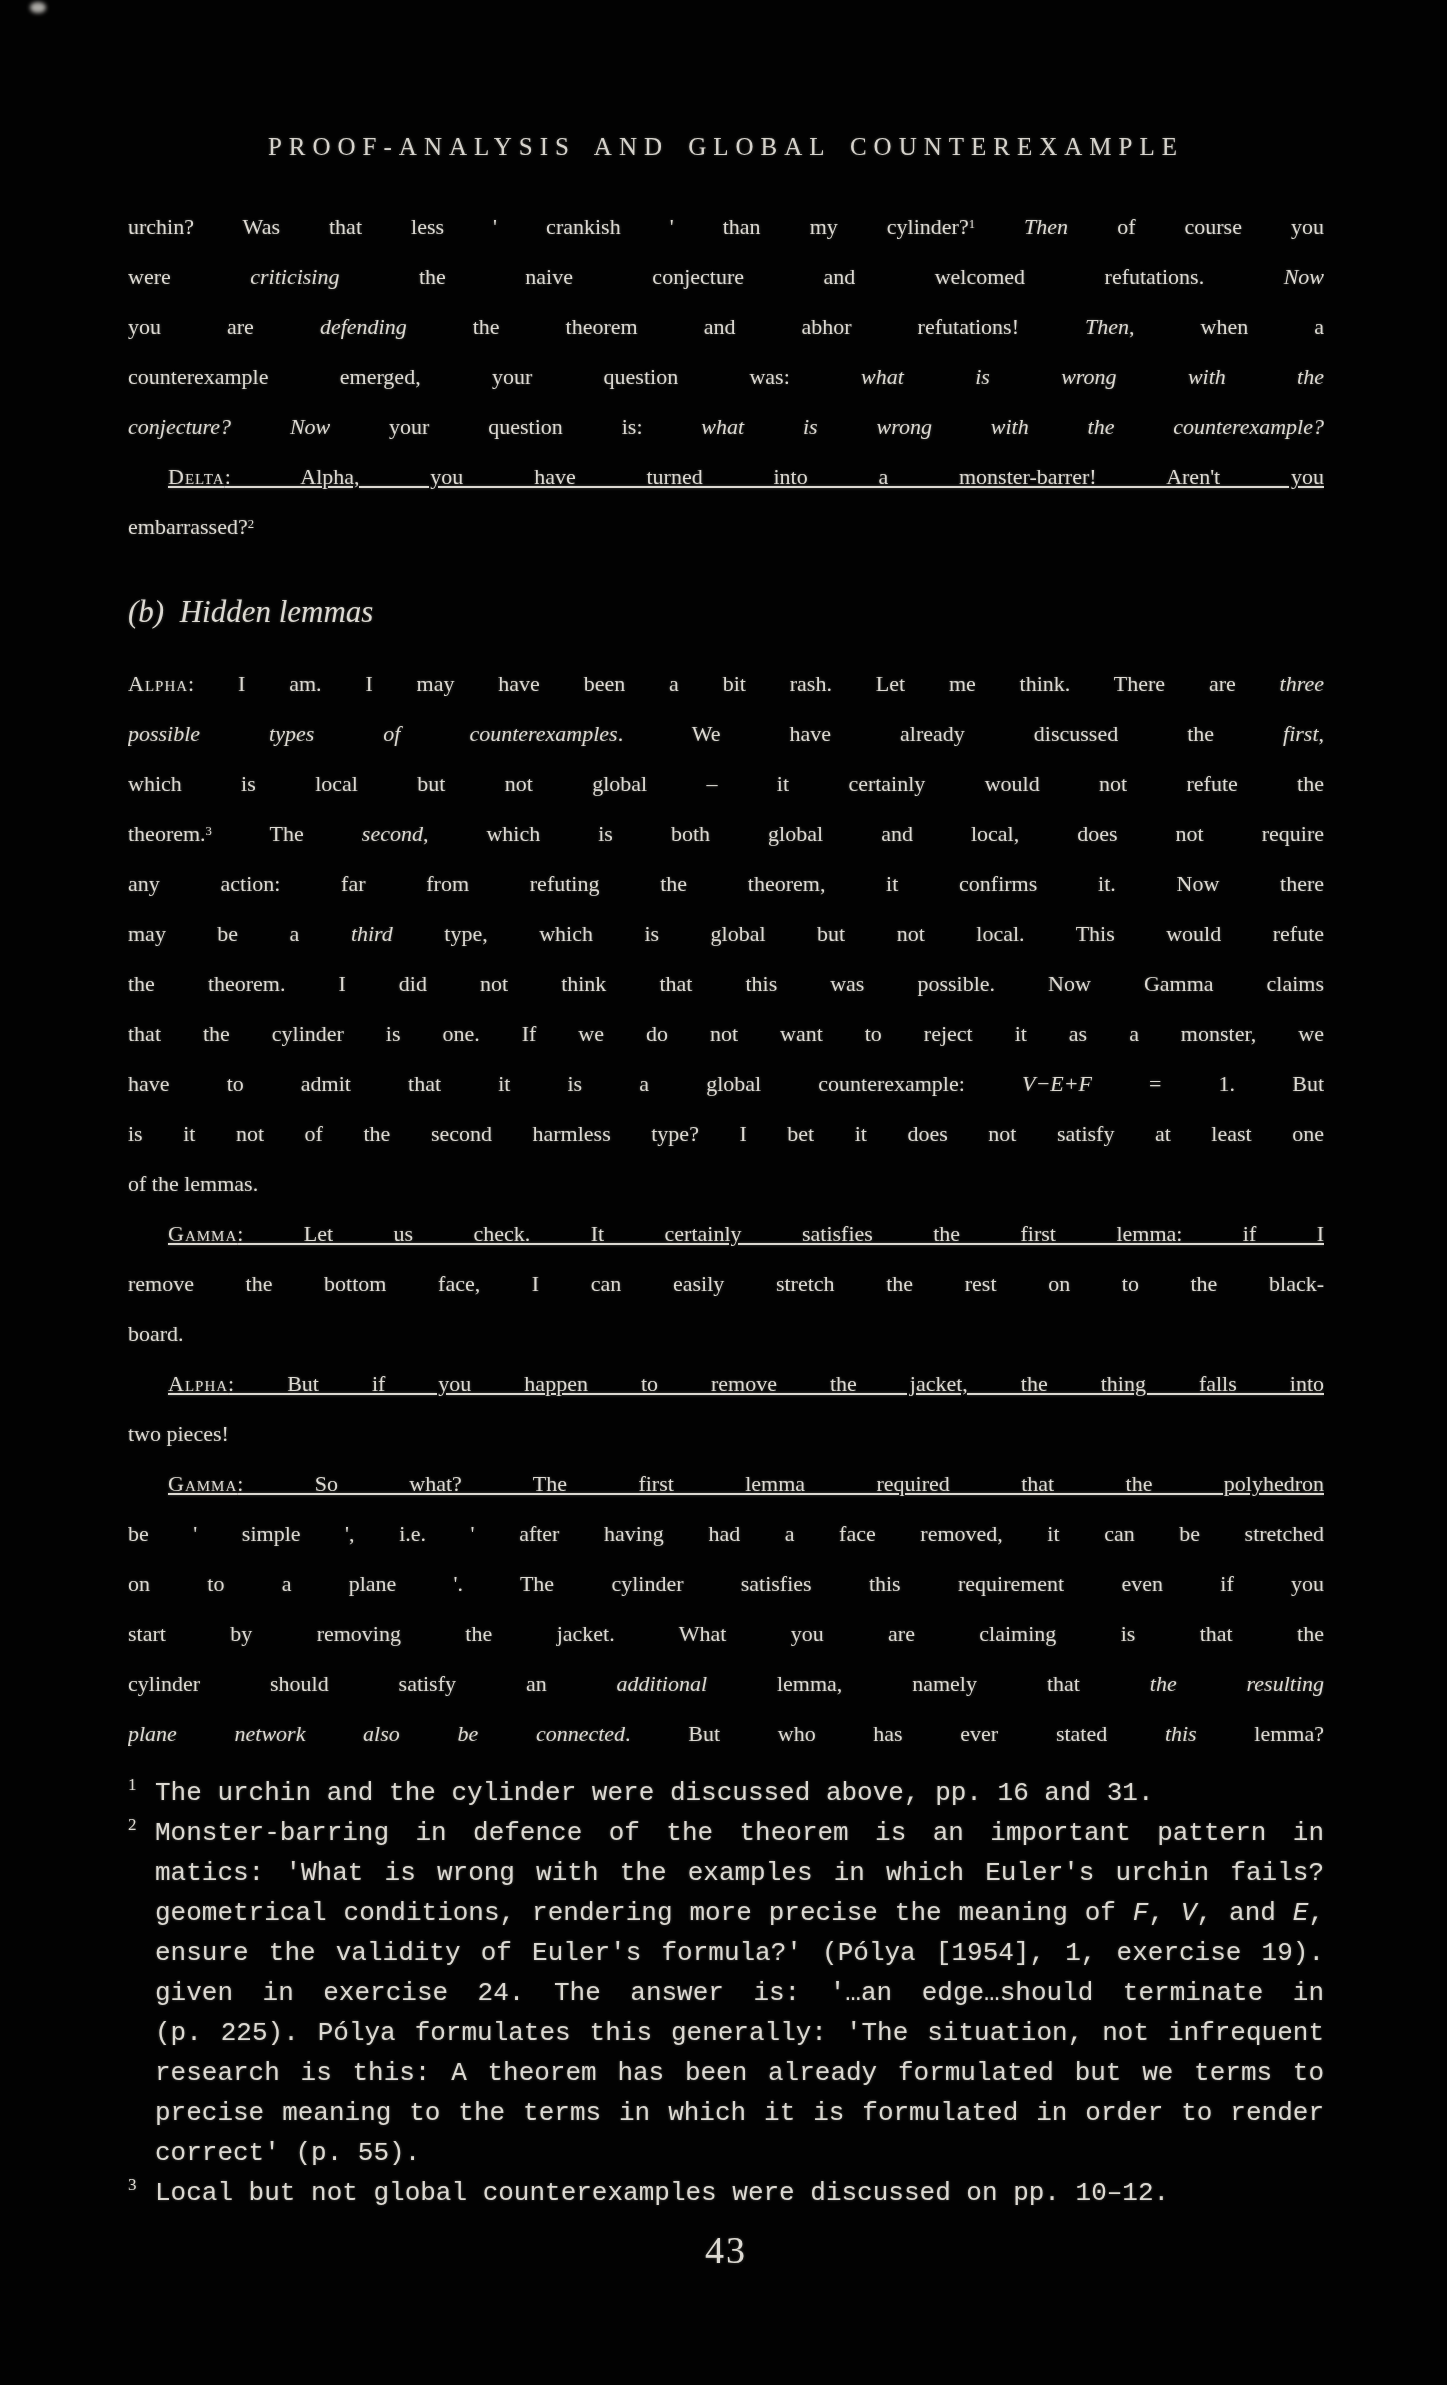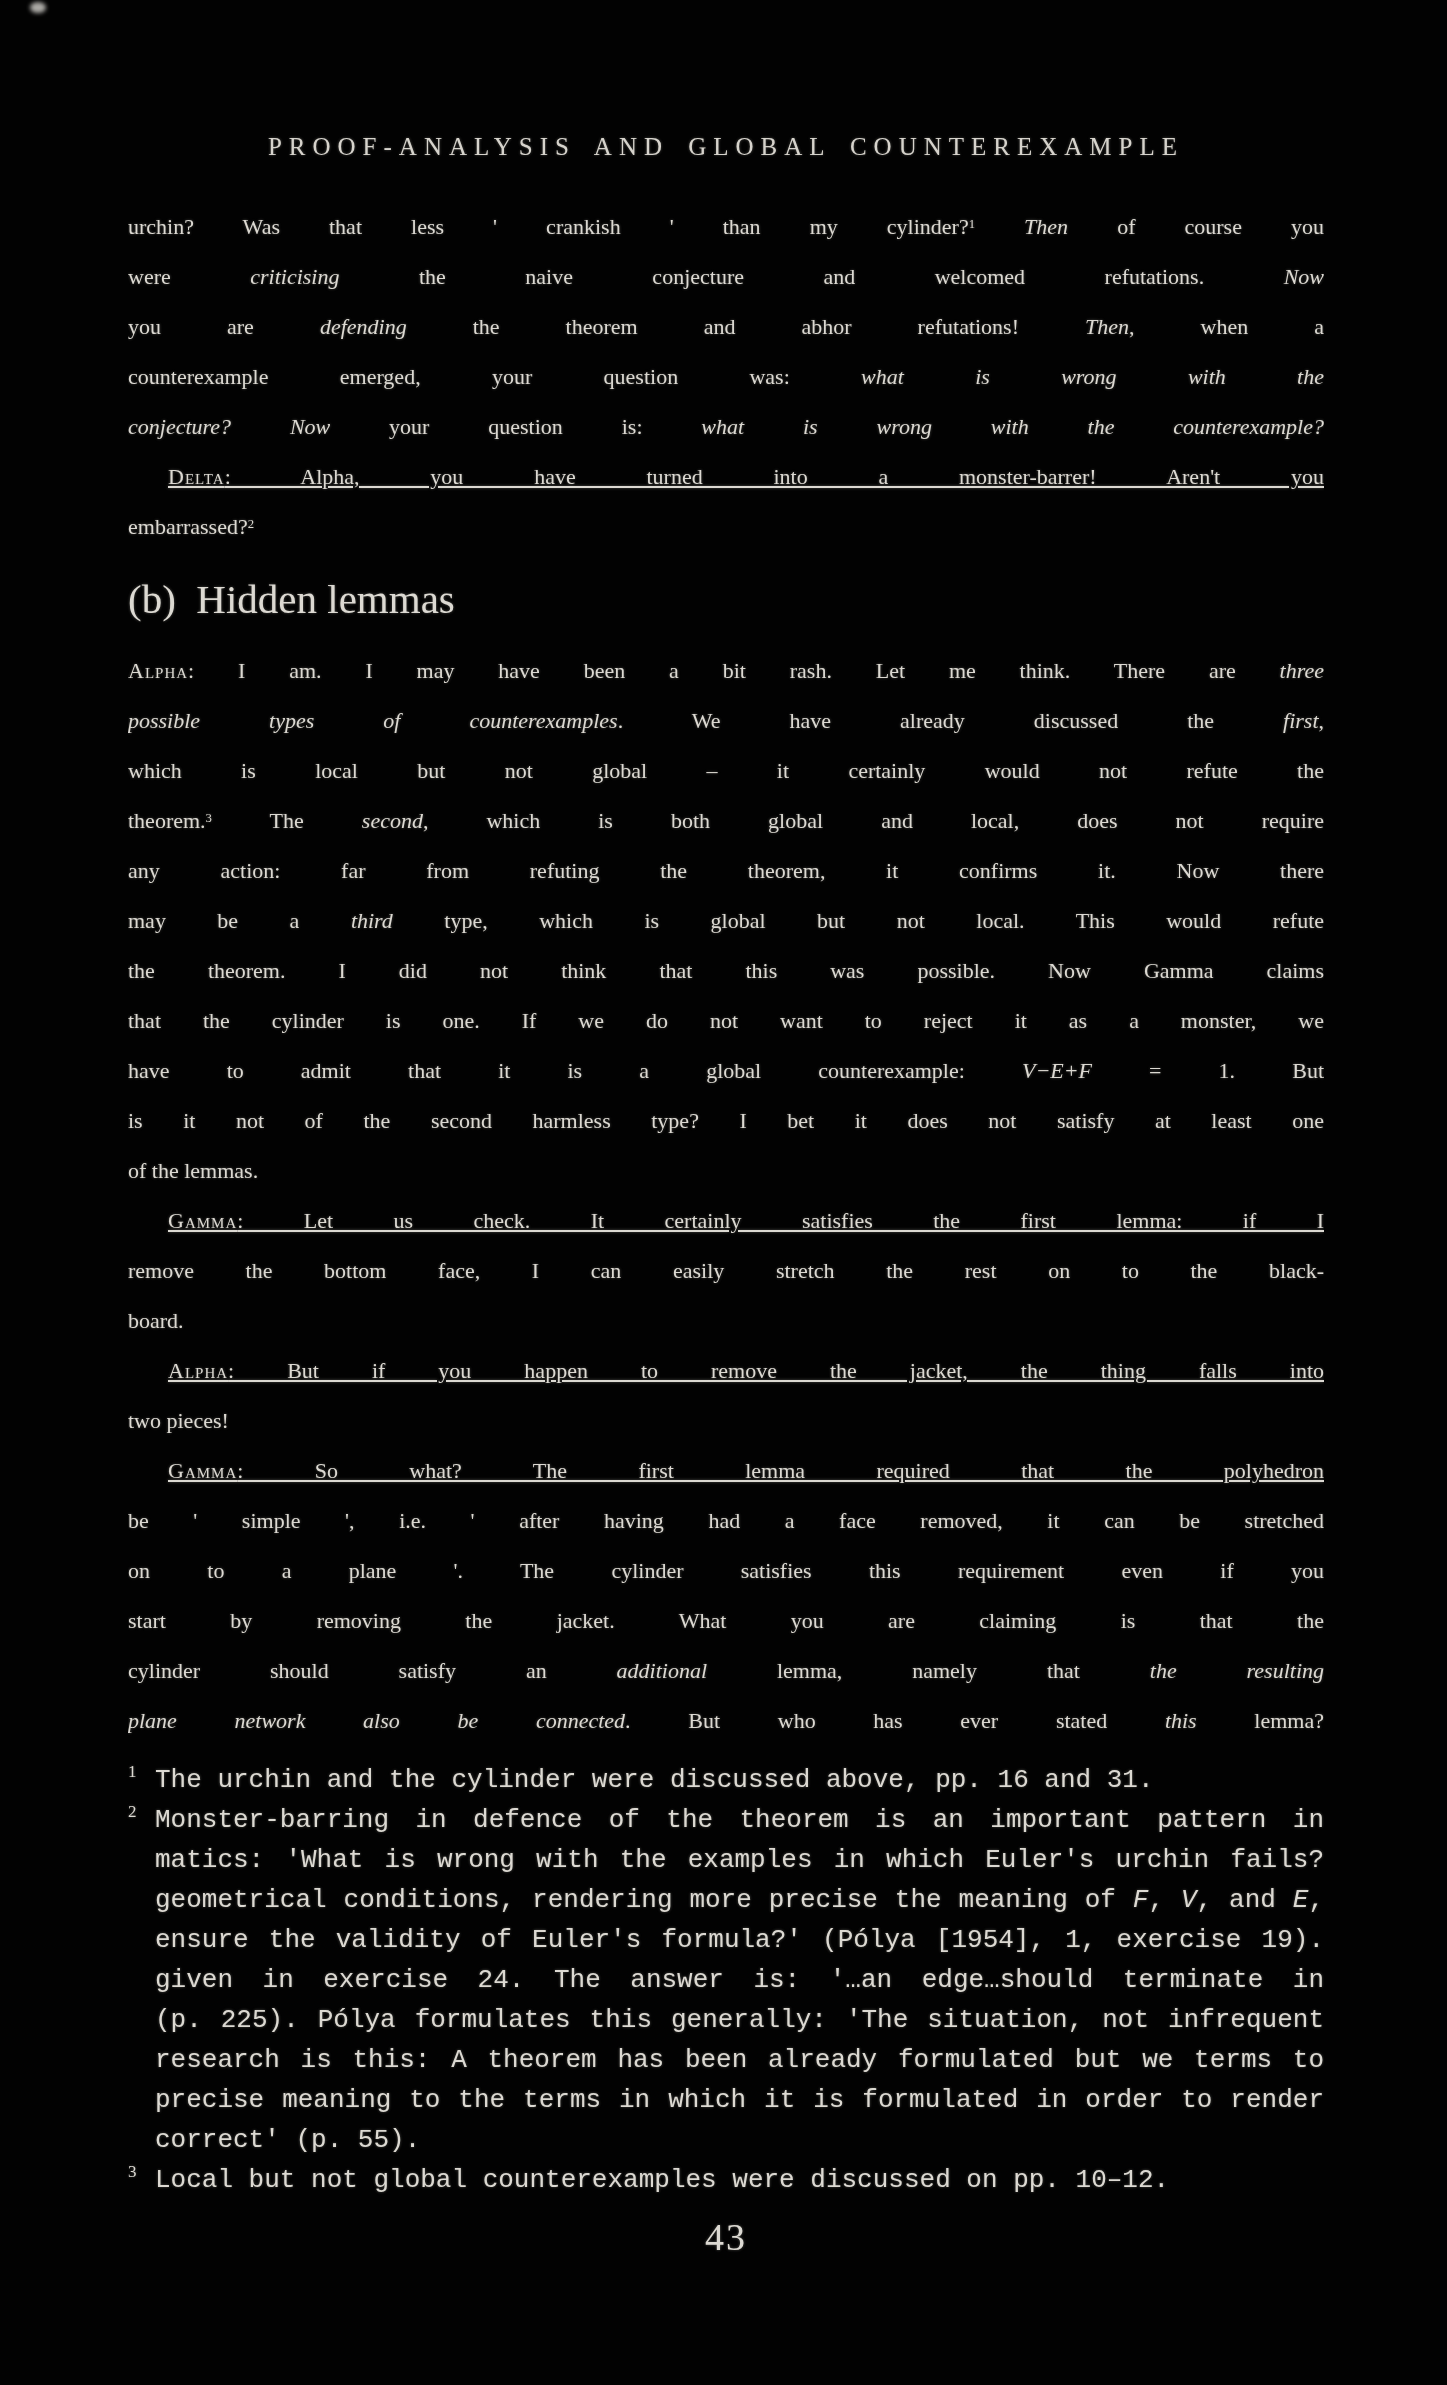--- a/index.html
+++ b/index.html
@@ -29,22 +29,23 @@
   }
   .paragraph { margin:0; }
   .line {
     font-size:22px; line-height:50px; height:50px;
     text-align:justify; text-align-last:justify;
     overflow:hidden;
   }
   .line.indent { text-indent:40px;text-decoration:underline; }
   .line.last { text-align:right; text-align-last:left; }
   .section-heading {
-    font-size:41px; line-height:50px; height:50px;
-    margin:22px 0 22px 0;
+    font-size:31px; line-height:50px; height:50px;
+    font-style:italic;
+    margin:35px 0 22px 0;
   }
   .sc { font-variant:small-caps; letter-spacing:1px; }
   sup {
     font-size:0.58em; line-height:0;
     vertical-align:baseline; position:relative; top:-0.5em;
   }
   .footnotes { margin-top:14px; }
   .footnote { position:relative; padding-left:27px; }
   .fn-marker {
     position:absolute; left:0; top:3px;

